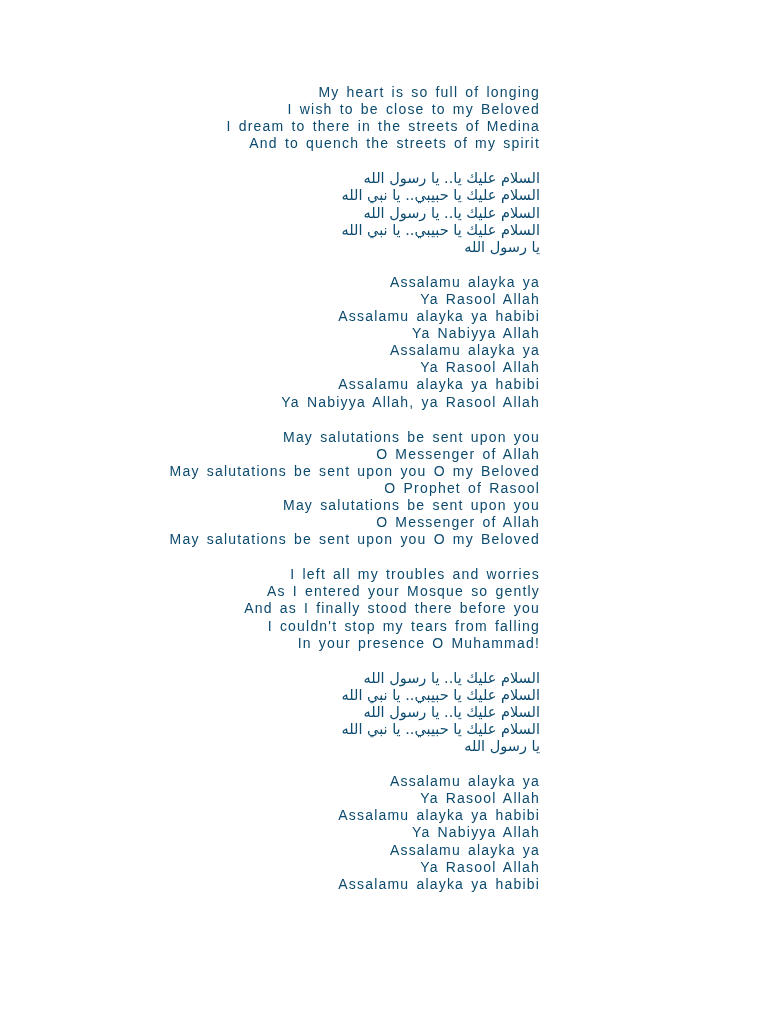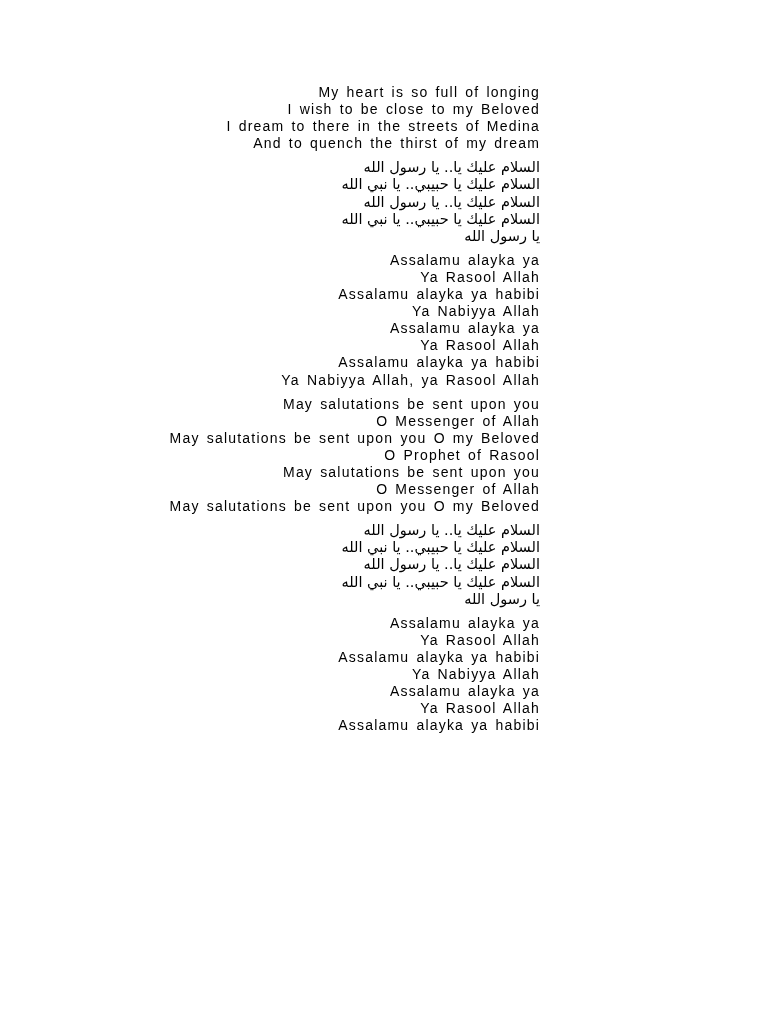--- a/index.html
+++ b/index.html
@@ -13,30 +13,30 @@
     overflow: hidden;
     font-family: "Liberation Sans", sans-serif;
   }
   .page {
     box-sizing: border-box;
     width: 656px;
     height: 1024px;
     background: #ffffff;
     padding: 84px 116px 0 40px;
     text-align: right;
-    color: #000000;
+    color: #0c4a6e;
   }
   .lyrics {
     font-size: 14px;
     line-height: 17.1px;
     letter-spacing: 1.2px;
     word-spacing: 2px;
   }
   .stanza + .stanza {
-    margin-top: 7px;
+    margin-top: 18px;
   }
   .line {
     white-space: nowrap;
     min-height: 17.1px;
   }
   .stanza.ar .line {
     direction: rtl;
     unicode-bidi: isolate;
     font-family: "DejaVu Sans", sans-serif;
     font-size: 14.5px;
@@ -46,21 +46,21 @@
 </style>
 </head>
 <body>
 
 <main class="page">
   <div class="lyrics" id="lyrics-root">
       <div class="stanza en">
         <div class="line">My heart is so full of longing</div>
         <div class="line">I wish to be close to my Beloved</div>
         <div class="line">I dream to there in the streets of Medina</div>
-        <div class="line">And to quench the thirst of my dream</div>
+        <div class="line">And to quench the streets of my spirit</div>
       </div>
       <div class="stanza ar">
         <div class="line" dir="rtl">السلام عليك يا.. يا رسول الله</div>
         <div class="line" dir="rtl">السلام عليك يا حبيبي.. يا نبي الله</div>
         <div class="line" dir="rtl">السلام عليك يا.. يا رسول الله</div>
         <div class="line" dir="rtl">السلام عليك يا حبيبي.. يا نبي الله</div>
         <div class="line" dir="rtl">يا رسول الله</div>
       </div>
       <div class="stanza en">
         <div class="line">Assalamu alayka ya</div>
@@ -74,20 +74,27 @@
       </div>
       <div class="stanza en">
         <div class="line">May salutations be sent upon you</div>
         <div class="line">O Messenger of Allah</div>
         <div class="line">May salutations be sent upon you O my Beloved</div>
         <div class="line">O Prophet of Rasool</div>
         <div class="line">May salutations be sent upon you</div>
         <div class="line">O Messenger of Allah</div>
         <div class="line">May salutations be sent upon you O my Beloved</div>
       </div>
+      <div class="stanza en">
+        <div class="line">I left all my troubles and worries</div>
+        <div class="line">As I entered your Mosque so gently</div>
+        <div class="line">And as I finally stood there before you</div>
+        <div class="line">I couldn't stop my tears from falling</div>
+        <div class="line">In your presence O Muhammad!</div>
+      </div>
       <div class="stanza ar">
         <div class="line" dir="rtl">السلام عليك يا.. يا رسول الله</div>
         <div class="line" dir="rtl">السلام عليك يا حبيبي.. يا نبي الله</div>
         <div class="line" dir="rtl">السلام عليك يا.. يا رسول الله</div>
         <div class="line" dir="rtl">السلام عليك يا حبيبي.. يا نبي الله</div>
         <div class="line" dir="rtl">يا رسول الله</div>
       </div>
       <div class="stanza en">
         <div class="line">Assalamu alayka ya</div>
         <div class="line">Ya Rasool Allah</div>

